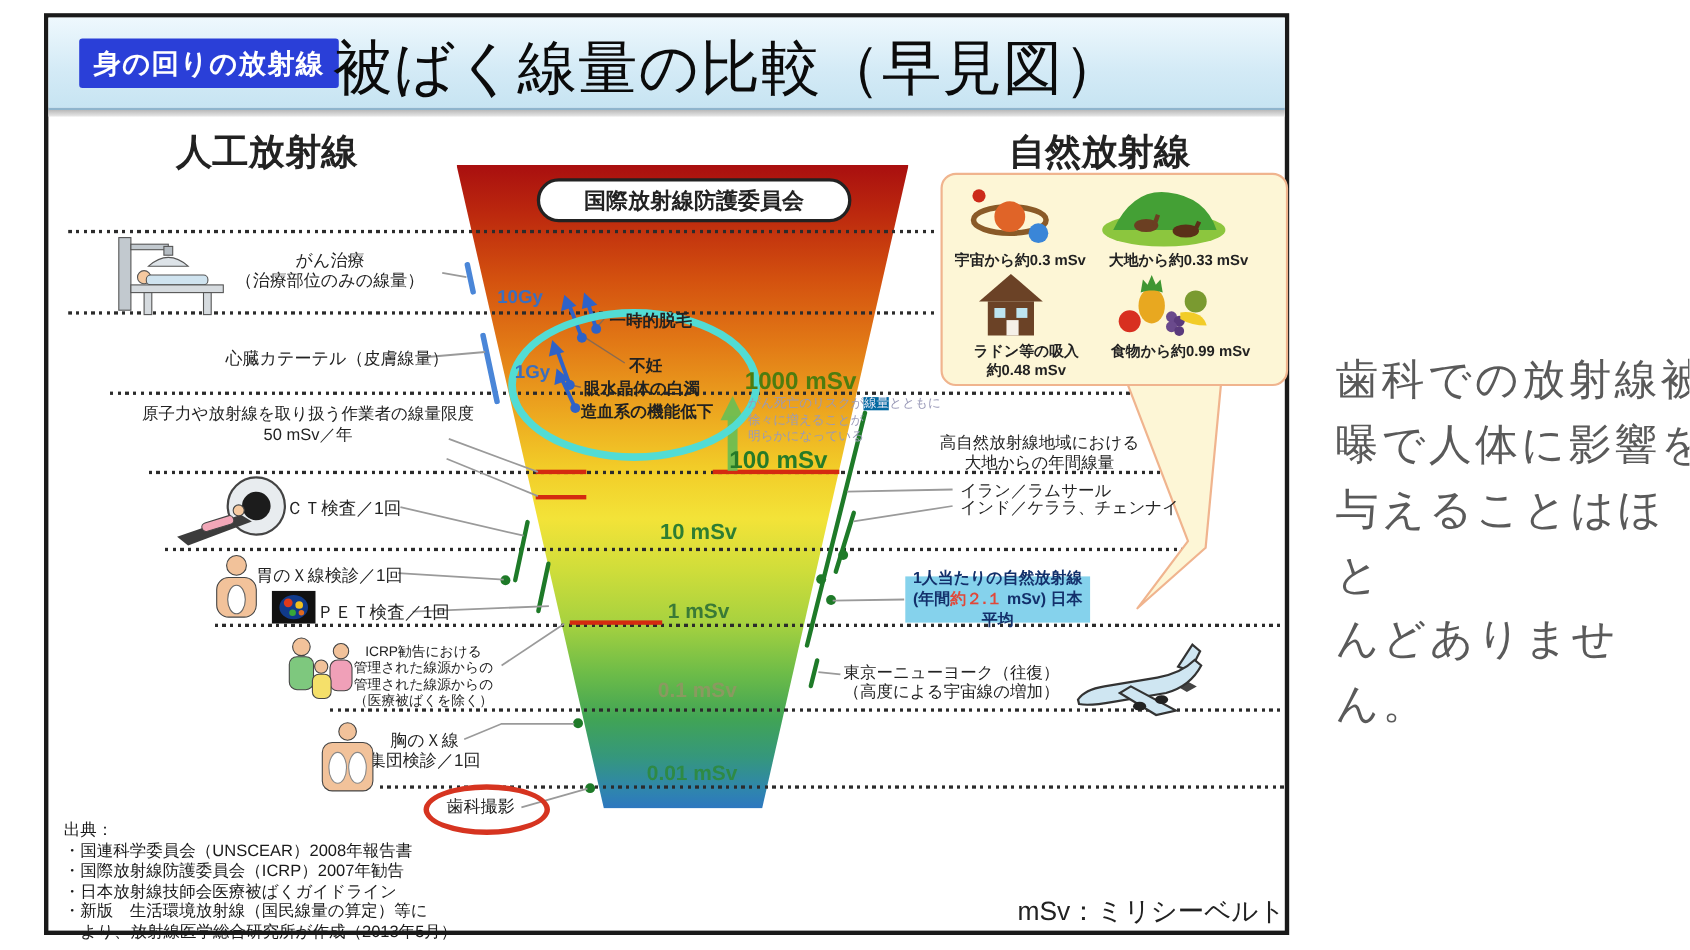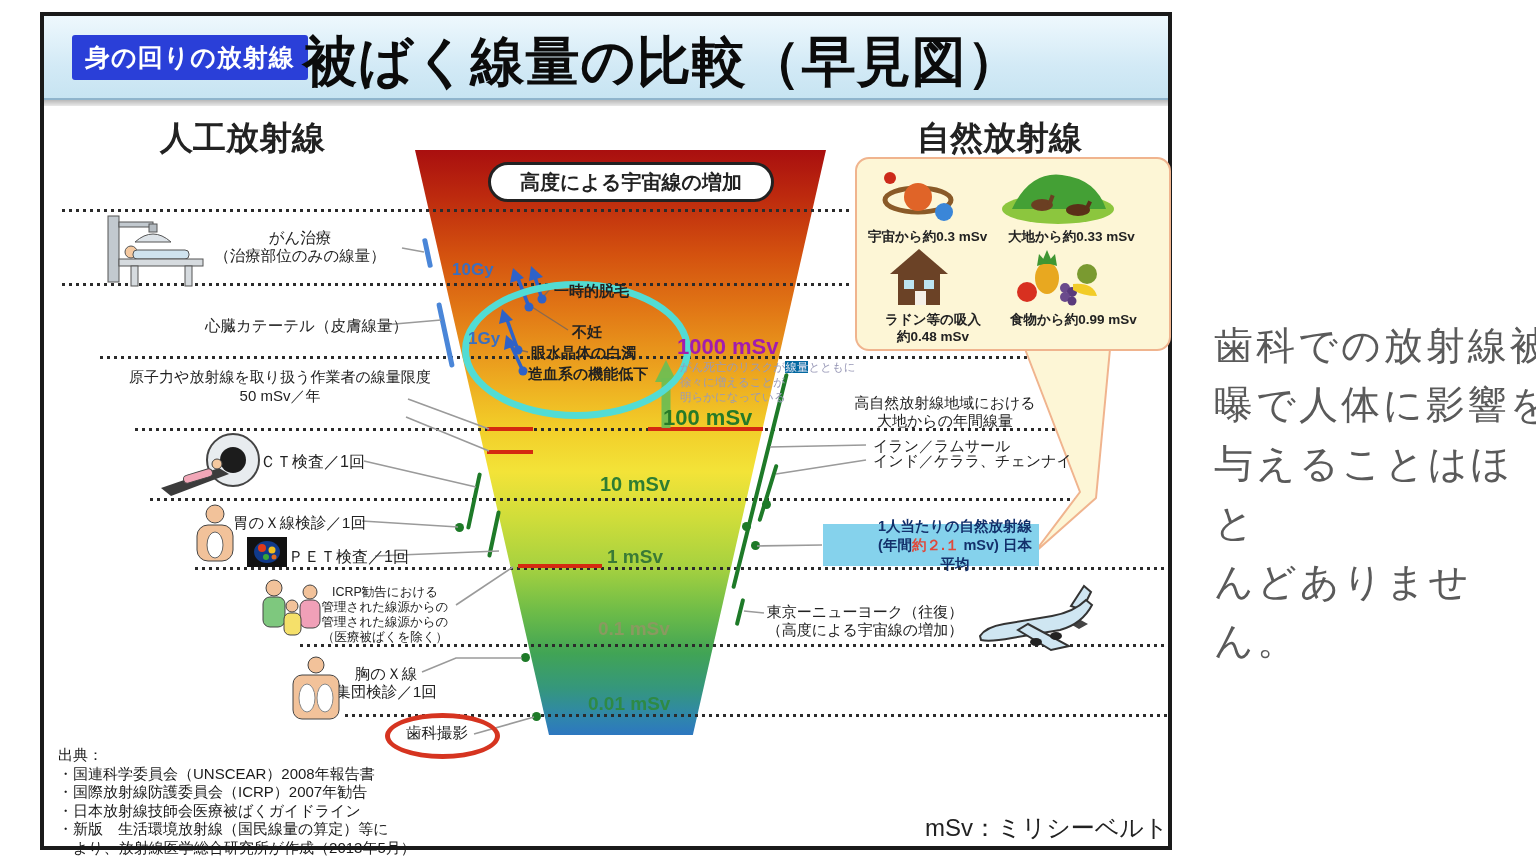--- a/index.html
+++ b/index.html
@@ -22,21 +22,21 @@
 <div id="canvas">
 
   <div class="abs" style="left:40px;top:12px;width:1132px;height:838px;border:4px solid #1a1a1a;background:#fff;box-sizing:border-box;"></div>
 
   <div class="abs" style="left:44px;top:16px;width:1124px;height:82px;background:linear-gradient(180deg,#eef8fd 0%,#d3eaf6 60%,#c7e4f2 100%);border-bottom:2px solid #8fb4cc;"></div>
   <div class="abs" style="left:44px;top:100px;width:1124px;height:6px;background:linear-gradient(180deg,#b9b9b9,#e9e9e9);"></div>
 
   <div class="abs" style="left:72px;top:35px;width:236px;height:45px;background:#2a3fd8;border-radius:3px;display:flex;align-items:center;justify-content:center;">
     <span style="color:#fff;font-weight:bold;font-size:25px;letter-spacing:1px;">身の回りの放射線</span>
   </div>
-  <div class="lbl" style="left:303px;top:26px;font-size:54px;font-weight:700;color:#0b0b0b;letter-spacing:1px;">被ばく線量の比較（早見図）</div>
+  <div class="lbl" style="left:303px;top:26px;font-size:54px;font-weight:400;color:#0b0b0b;letter-spacing:1px;">被ばく線量の比較（早見図）</div>
 
   <div class="lbl" style="left:160px;top:116px;font-size:33px;font-weight:900;">人工放射線</div>
   <div class="lbl" style="left:917px;top:116px;font-size:33px;font-weight:900;">自然放射線</div>
 
   <div class="abs" style="left:415px;top:150px;width:411px;height:585px;
               clip-path:polygon(0 0,100% 0,67.6% 100%,32.6% 100%);
               background:linear-gradient(180deg,#a90f0f 0%,#bd2a0e 8%,#d4520f 18%,#e27a16 28%,#eca51f 38%,#f2cc28 47%,#f3e338 55%,#cfdd3a 63%,#a8d23f 71%,#6dbc48 79%,#41a455 86%,#35977c 92%,#2f86ad 97%,#2d77c0 100%);"></div>
 
   <div class="dotted" style="left:62px;top:209px;width:790px;"></div>
   <div class="dotted" style="left:62px;top:283px;width:790px;"></div>
@@ -108,30 +108,30 @@
       <line x1="518" y1="350" x2="506" y2="317"></line>
         <polygon points="502,309 499,324 513,320" stroke="none"></polygon>
         <circle cx="518" cy="350" r="4.5" stroke="none"></circle>
       <line x1="523" y1="371" x2="510" y2="343"></line>
         <polygon points="506,335 504,350 518,345" stroke="none"></polygon>
         <circle cx="523" cy="371" r="4.5" stroke="none"></circle>
     </g>
   </svg>
 
   <div class="abs ctr" style="left:488px;top:162px;width:280px;height:34px;background:#fff;border:3px solid #222;border-radius:22px;display:flex;align-items:center;justify-content:center;">
-    <span style="font-size:20px;font-weight:bold;">高度による宇宙線の増加</span>
+    <span style="font-size:20px;font-weight:bold;">国際放射線防護委員会</span>
   </div>
 
   <div class="abs" style="left:462px;top:281px;width:215px;height:124px;border:7px solid #52dcd4;border-radius:50%;"></div>
 
   <div class="abs" style="left:385px;top:713px;width:105px;height:36px;border:5px solid #d63420;border-radius:50%;"></div>
 
   <div class="lbl" style="left:452px;top:260px;font-size:17px;font-weight:bold;color:#3a6fc0;">10Gy</div>
   <div class="lbl" style="left:468px;top:329px;font-size:17px;font-weight:bold;color:#3a6fc0;">1Gy</div>
-  <div class="lbl" style="left:677px;top:334px;font-size:22px;font-weight:bold;color:#a21caf;">1000 mSv</div>
+  <div class="lbl" style="left:677px;top:334px;font-size:22px;font-weight:bold;color:#4d7c0f;">1000 mSv</div>
   <div class="lbl" style="left:663px;top:405px;font-size:22px;font-weight:bold;color:#267a28;">100 mSv</div>
   <div class="lbl" style="left:600px;top:473px;font-size:20px;font-weight:bold;color:#2e7d32;">10 mSv</div>
   <div class="lbl" style="left:607px;top:546px;font-size:19px;font-weight:bold;color:#3a7a36;">1 mSv</div>
   <div class="lbl" style="left:598px;top:618px;font-size:19px;font-weight:bold;color:#8a9a60;">0.1 mSv</div>
   <div class="lbl" style="left:588px;top:693px;font-size:19px;font-weight:bold;color:#2e8a45;">0.01 mSv</div>
 
   <div class="lbl" style="left:554px;top:282px;font-size:15px;font-weight:bold;">一時的脱毛</div>
   <div class="lbl" style="left:572px;top:323px;font-size:15px;font-weight:bold;">不妊</div>
   <div class="lbl" style="left:531px;top:344px;font-size:15px;font-weight:bold;">眼水晶体の白濁</div>
   <div class="lbl" style="left:528px;top:365px;font-size:15px;font-weight:bold;">造血系の機能低下</div>
@@ -255,21 +255,21 @@
   </div>
   <div class="lbl" style="left:1010px;top:311px;font-size:13.5px;font-weight:bold;">食物から約0.99 mSv</div>
 
   <div class="abs ctr" style="left:830px;top:394px;width:230px;font-size:15px;line-height:18px;">
     <div>高自然放射線地域における</div>
     <div>大地からの年間線量</div>
   </div>
   <div class="lbl" style="left:873px;top:437px;font-size:15px;">イラン／ラムサール</div>
   <div class="lbl" style="left:873px;top:452px;font-size:15px;">インド／ケララ、チェンナイ</div>
 
-  <div class="abs ctr" style="left:823px;top:524px;width:168px;height:42px;background:#85d2ec;display:flex;flex-direction:column;align-items:center;justify-content:center;line-height:19px;padding-left:48px;">
+  <div class="abs ctr" style="left:823px;top:524px;width:168px;height:42px;background:#85d2ec;display:flex;flex-direction:column;align-items:center;justify-content:center;line-height:19px;">
     <div style="font-size:14.5px;font-weight:bold;color:#13306b;">1人当たりの自然放射線</div>
     <div style="font-size:14.5px;font-weight:bold;color:#13306b;">
       <span>(年間</span><span style="color:#e0483a;">約２.１</span><span> mSv) 日本平均</span>
     </div>
   </div>
 
   <div class="abs ctr" style="left:765px;top:603px;width:200px;font-size:15px;line-height:18px;">
     <div>東京ーニューヨーク（往復）</div>
     <div>（高度による宇宙線の増加）</div>
   </div>

